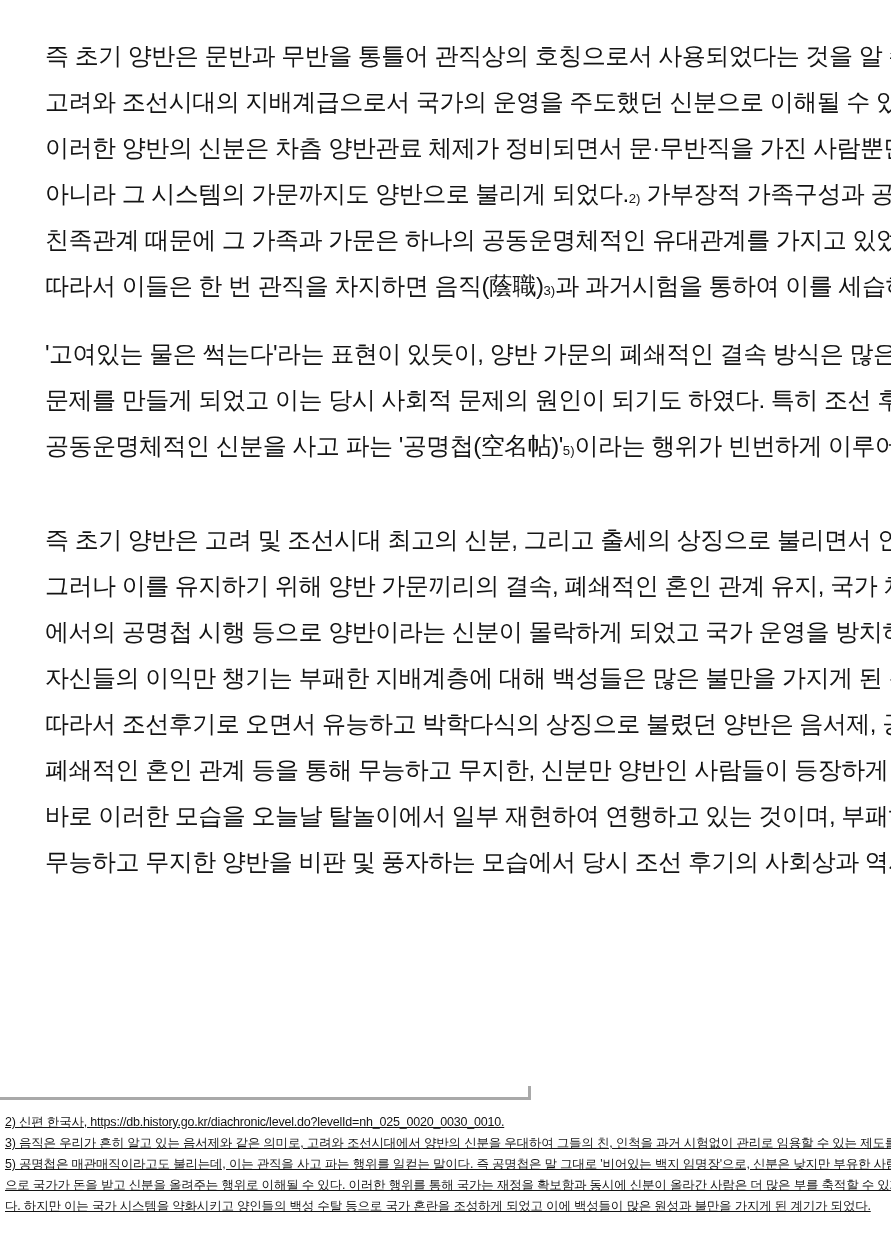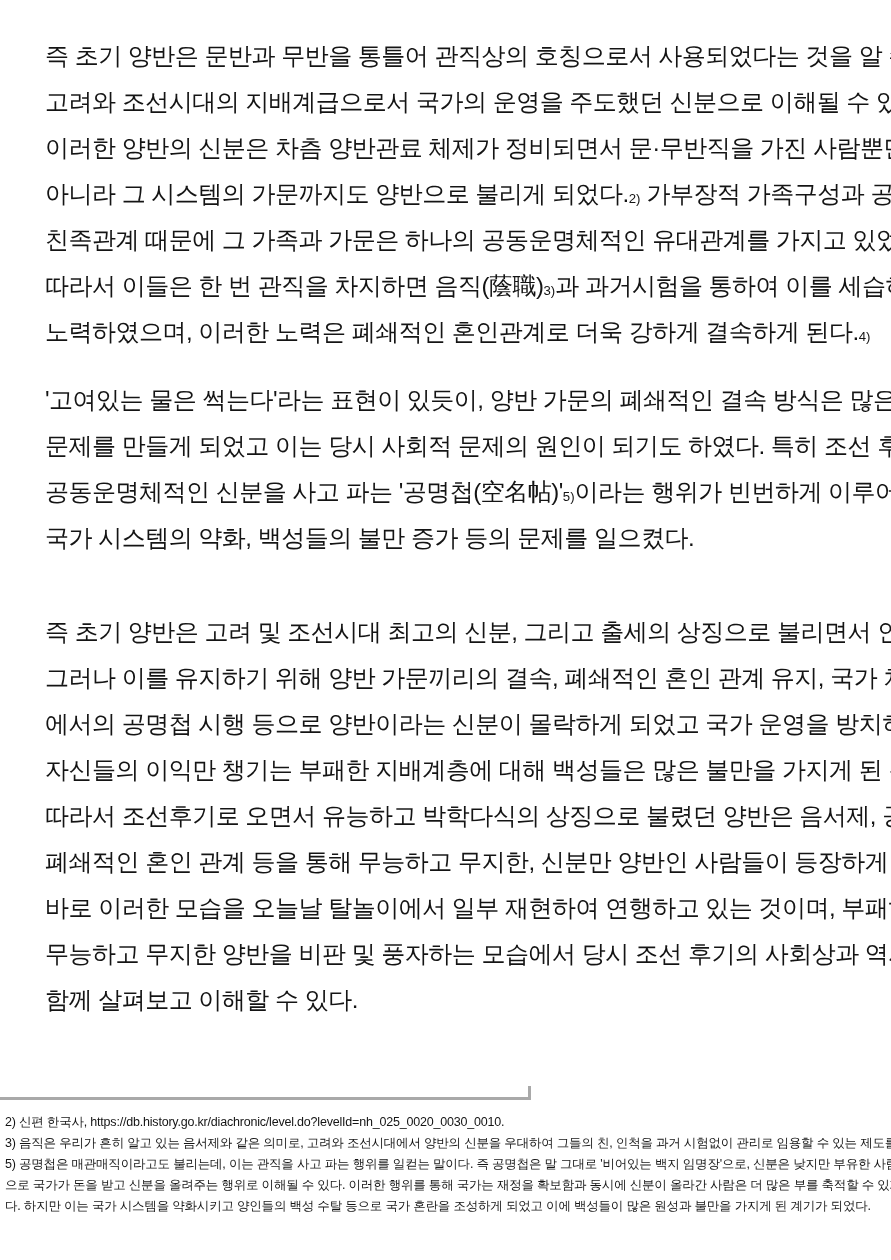--- a/index.html
+++ b/index.html
@@ -53,58 +53,56 @@
     top: 1086px;
     width: 3px;
     height: 14px;
     background: #a9a9a9;
   }
   .footnotes {
     position: absolute;
     left: 5px;
     top: 1112px;
     width: 882px;
+    text-decoration: underline;
   }
   .fn-line {
     line-height: 21px;
     font-size: 12.5px;
     white-space: nowrap;
     letter-spacing: -0.2px;
   }
 </style>
 </head>
 <body>
 
 <div class="page">
   <div class="doc-body">
       <div class="paragraph">
         <div class="body-line"><span>즉 초기 양반은 문반과 무반을 통틀어 관직상의 호칭으로서 사용되었다는 것을 알 수 있고</span></div>
         <div class="body-line"><span>고려와 조선시대의 지배계급으로서 국가의 운영을 주도했던 신분으로 이해될 수 있다.</span></div>
         <div class="body-line"><span>이러한 양반의 신분은 차츰 양반관료 체제가 정비되면서 문·무반직을 가진 사람뿐만</span></div>
         <div class="body-line"><span>아니라 그 시스템의 가문까지도 양반으로 불리게 되었다.</span><span class="fn-marker">2)</span><span> 가부장적 가족구성과 공동체적</span></div>
         <div class="body-line"><span>친족관계 때문에 그 가족과 가문은 하나의 공동운명체적인 유대관계를 가지고 있었다.</span></div>
         <div class="body-line"><span>따라서 이들은 한 번 관직을 차지하면 음직(蔭職)</span><span class="fn-marker">3)</span><span>과 과거시험을 통하여 이를 세습하려고</span></div>
-        <div class="body-line"><span>노력하였으며, 이러한 노력은 폐쇄적인 혼인관계로 더욱 강하게 결속하게 된다.</span><span class="fn-marker">4)</span></div>
       </div>
       <div class="paragraph">
         <div class="body-line"><span>'고여있는 물은 썩는다'라는 표현이 있듯이, 양반 가문의 폐쇄적인 결속 방식은 많은 비리와</span></div>
         <div class="body-line"><span>문제를 만들게 되었고 이는 당시 사회적 문제의 원인이 되기도 하였다. 특히 조선 후기에는</span></div>
         <div class="body-line"><span>공동운명체적인 신분을 사고 파는 '공명첩(空名帖)'</span><span class="fn-marker">5)</span><span>이라는 행위가 빈번하게 이루어지면서</span></div>
-        <div class="body-line"><span>국가 시스템의 약화, 백성들의 불만 증가 등의 문제를 일으켰다.</span></div>
       </div>
       <div class="paragraph">
         <div class="body-line"><span>즉 초기 양반은 고려 및 조선시대 최고의 신분, 그리고 출세의 상징으로 불리면서 인정받았다.</span></div>
         <div class="body-line"><span>그러나 이를 유지하기 위해 양반 가문끼리의 결속, 폐쇄적인 혼인 관계 유지, 국가 차원</span></div>
         <div class="body-line"><span>에서의 공명첩 시행 등으로 양반이라는 신분이 몰락하게 되었고 국가 운영을 방치하고</span></div>
         <div class="body-line"><span>자신들의 이익만 챙기는 부패한 지배계층에 대해 백성들은 많은 불만을 가지게 된 것이다.</span></div>
         <div class="body-line"><span>따라서 조선후기로 오면서 유능하고 박학다식의 상징으로 불렸던 양반은 음서제, 공명첩,</span></div>
         <div class="body-line"><span>폐쇄적인 혼인 관계 등을 통해 무능하고 무지한, 신분만 양반인 사람들이 등장하게 된 것이다.</span></div>
         <div class="body-line"><span>바로 이러한 모습을 오늘날 탈놀이에서 일부 재현하여 연행하고 있는 것이며, 부패하고</span></div>
         <div class="body-line"><span>무능하고 무지한 양반을 비판 및 풍자하는 모습에서 당시 조선 후기의 사회상과 역사를</span></div>
-        <div class="body-line"><span>함께 살펴보고 이해할 수 있다.</span></div>
       </div>
     </div>
   <div class="fn-separator"></div>
   <div class="fn-separator-tick"></div>
   <div class="footnotes">
       <div class="footnote">
         <div class="fn-line">2) 신편 한국사, https://db.history.go.kr/diachronic/level.do?levelId=nh_025_0020_0030_0010.</div>
       </div>
       <div class="footnote">
         <div class="fn-line">3) 음직은 우리가 흔히 알고 있는 음서제와 같은 의미로, 고려와 조선시대에서 양반의 신분을 우대하여 그들의 친, 인척을 과거 시험없이 관리로 임용할 수 있는 제도를 말한다.</div>

